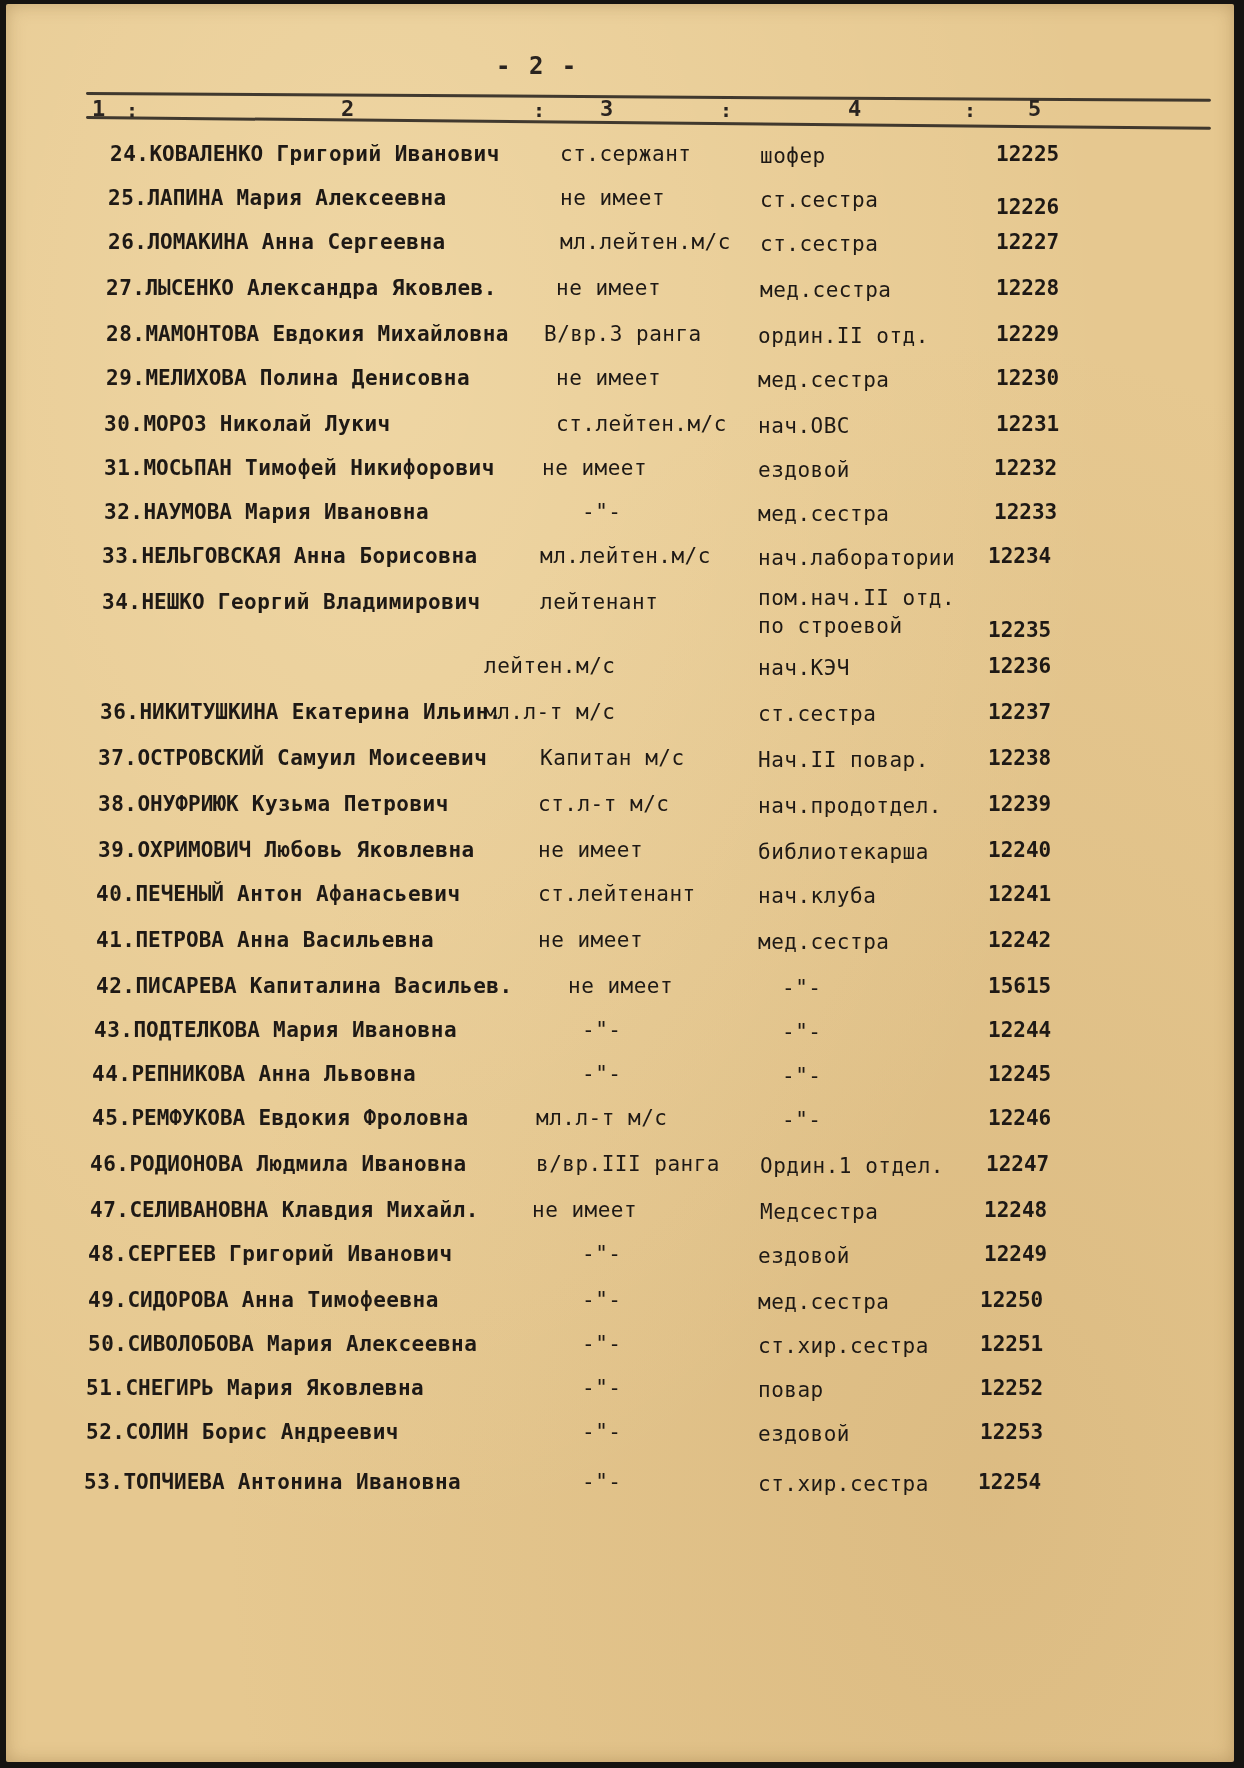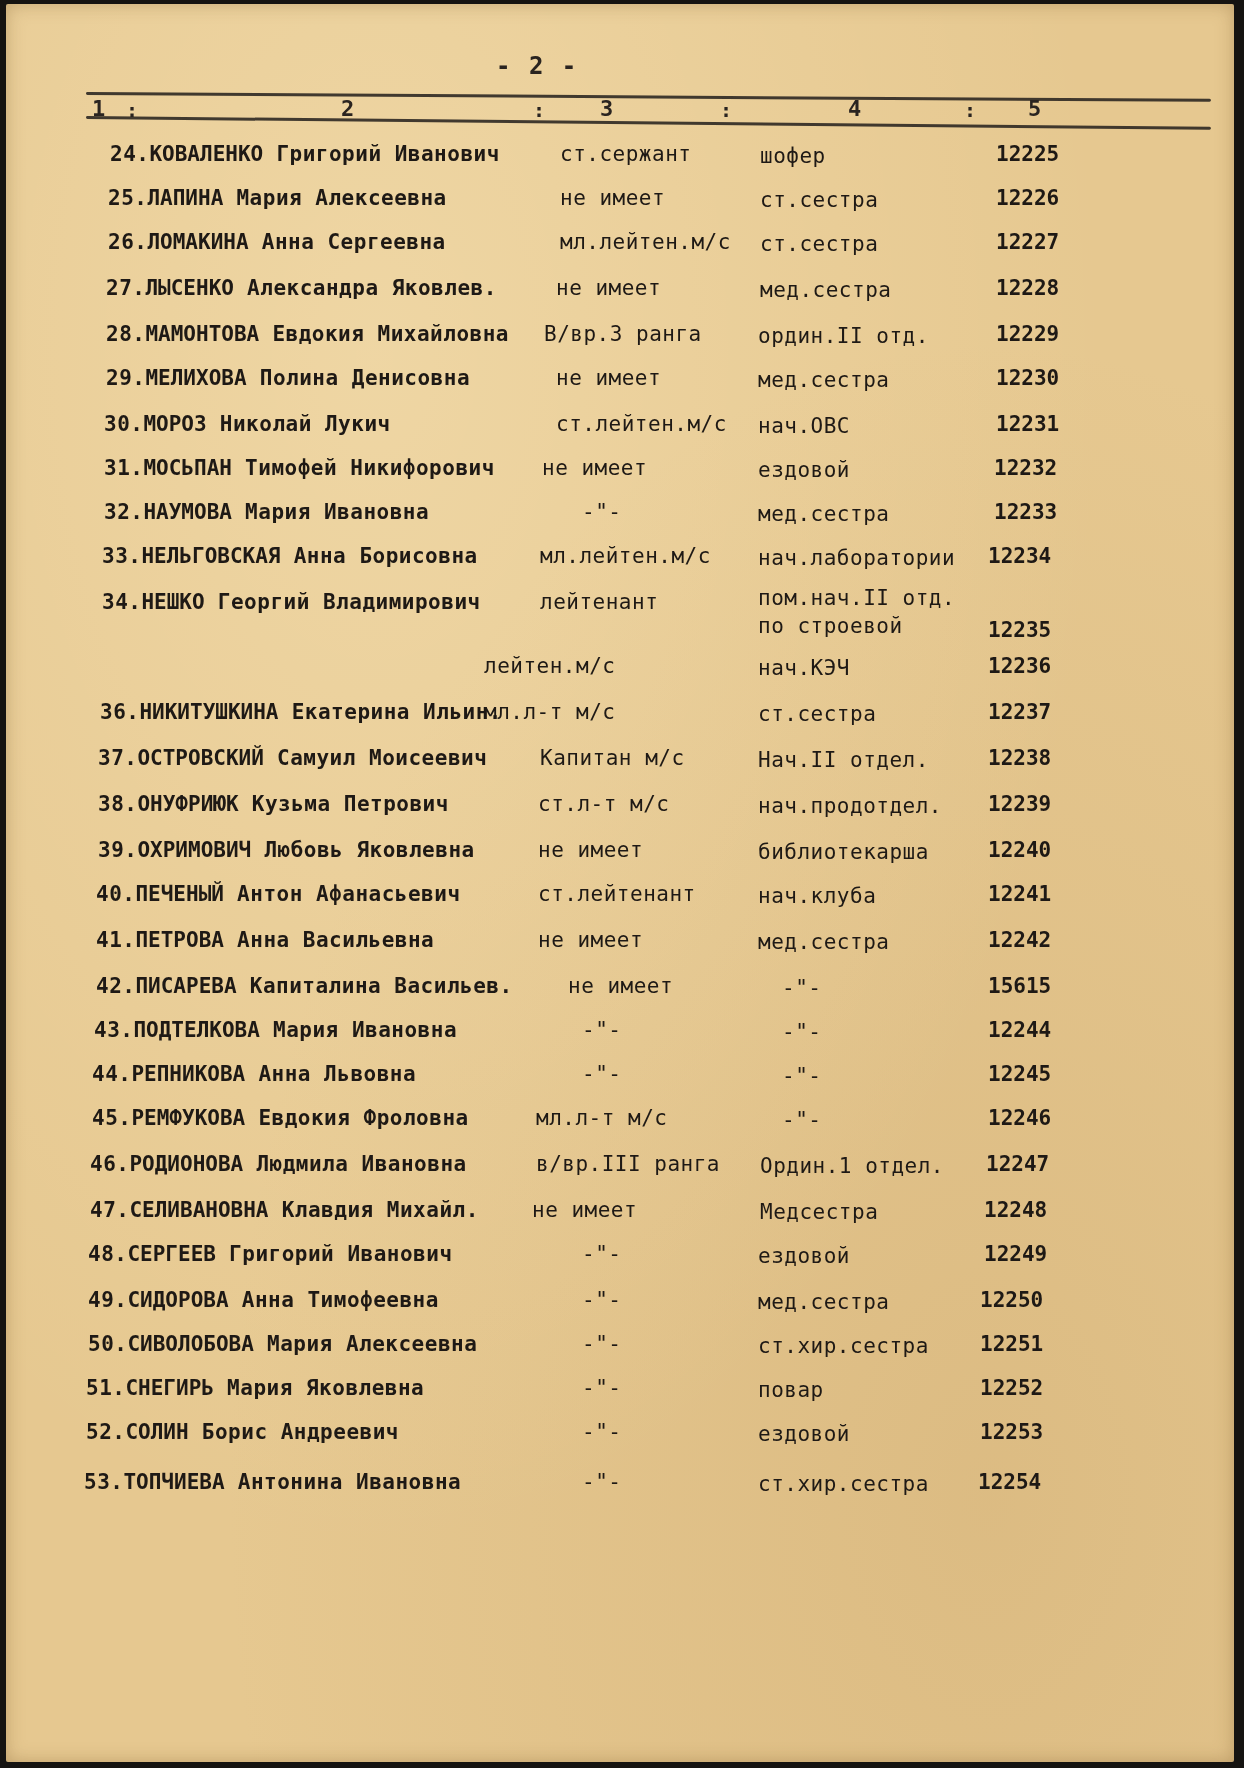--- a/index.html
+++ b/index.html
@@ -78,21 +78,21 @@
         </span>
         <span class="cell c-num ink-dark" style="left:974px;">12225</span>
       </div>
       <div class="row" style="top: 182px;">
         <span class="cell c-name ink-dark" style="left:86px"><span>25.</span><span class="surname">ЛАПИНА</span> <span>Мария Алексеевна</span></span>
         <span class="cell c-rank ink-dark" style="left:538px">не имеет</span>
         <span class="cell c-post ink-dark" style="left:738px">
           <span class="post2">ст.сестра</span>
           <span class="post2"></span>
         </span>
-        <span class="cell c-num ink-dark" style="left:974px;">12226</span>
+        <span class="cell c-num ink-dark" style="left:974px;margin-top:9px;">12226</span>
       </div>
       <div class="row" style="top: 226px;">
         <span class="cell c-name ink-dark" style="left:86px"><span>26.</span><span class="surname">ЛОМАКИНА</span> <span>Анна Сергеевна</span></span>
         <span class="cell c-rank ink-dark" style="left:538px">мл.лейтен.м/с</span>
         <span class="cell c-post ink-dark" style="left:738px">
           <span class="post2">ст.сестра</span>
           <span class="post2"></span>
         </span>
         <span class="cell c-num ink-dark" style="left:974px;">12227</span>
       </div>
@@ -182,21 +182,21 @@
         <span class="cell c-post ink-dark" style="left:736px">
           <span class="post2">ст.сестра</span>
           <span class="post2"></span>
         </span>
         <span class="cell c-num ink-dark" style="left:966px;">12237</span>
       </div>
       <div class="row" style="top: 742px;">
         <span class="cell c-name ink-dark" style="left:76px"><span>37.</span><span class="surname">ОСТРОВСКИЙ</span> <span>Самуил Моисеевич</span></span>
         <span class="cell c-rank ink-dark" style="left:518px">Капитан м/с</span>
         <span class="cell c-post ink-dark" style="left:736px">
-          <span class="post2">Нач.II отдел.</span>
+          <span class="post2">Нач.II повар.</span>
           <span class="post2"></span>
         </span>
         <span class="cell c-num ink-dark" style="left:966px;">12238</span>
       </div>
       <div class="row" style="top: 788px; text-align: right;">
         <span class="cell c-name ink-dark" style="left:76px"><span>38.</span><span class="surname">ОНУФРИЮК</span> <span>Кузьма Петрович</span></span>
         <span class="cell c-rank ink-dark" style="left:516px">ст.л-т м/с</span>
         <span class="cell c-post ink-dark" style="left:736px">
           <span class="post2">нач.продотдел.</span>
           <span class="post2"></span>

